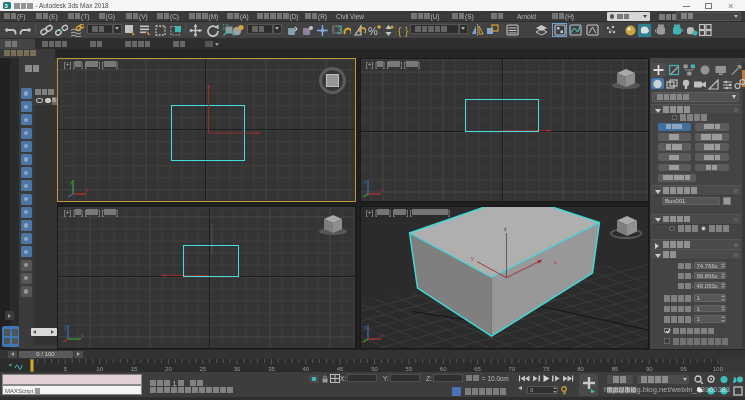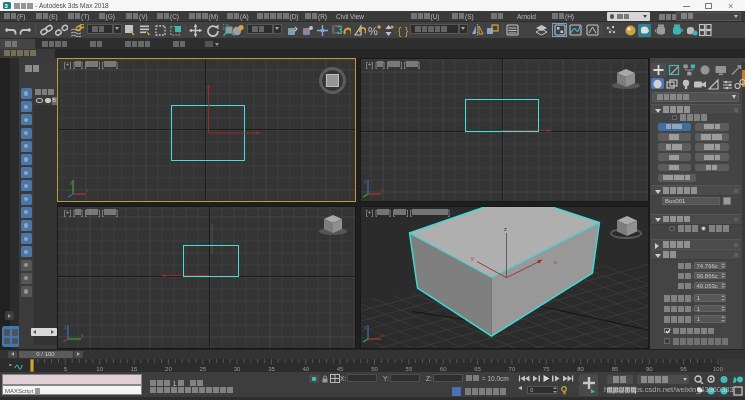--- a/index.html
+++ b/index.html
@@ -1041,12 +1041,12 @@
     <circle cx="30" cy="4.5" r="3.5" fill="#3fbcbc"></circle>
     <path d="M40 2 a3 3 0 1 1 -1 6" fill="#3fbcbc"></path>
     <circle cx="46" cy="4.5" r="3" fill="#3fbcbc"></circle>
   </svg>
 <svg class="a" style="left:694px;top:385.5px;" width="50" height="10" viewBox="0 0 50 10">
     <path d="M3 2 q2 -2 4 0 l2 3 q-3 3 -6 0 Z" fill="#ddd"></path>
     <circle cx="17" cy="5" r="3.5" fill="#3fbcbc"></circle>
     <circle cx="30" cy="5" r="3.5" fill="#3fbcbc"></circle>
     <rect x="40" y="1" width="8" height="8" fill="none" stroke="#ccc" stroke-width="1.2"></rect>
   </svg>
-<div class="a" style="left:604px;top:385px;;color:rgba(255,255,255,.55);font-size:7.5px;font-family:'Liberation Sans'">https://https.csdn.net/weixin_43960383</div>
+<div class="a" style="left:604px;top:385px;;color:rgba(255,255,255,.55);font-size:7.5px;font-family:'Liberation Sans'">https://blog.blog.net/weixin_43960383</div>
 </body></html>

